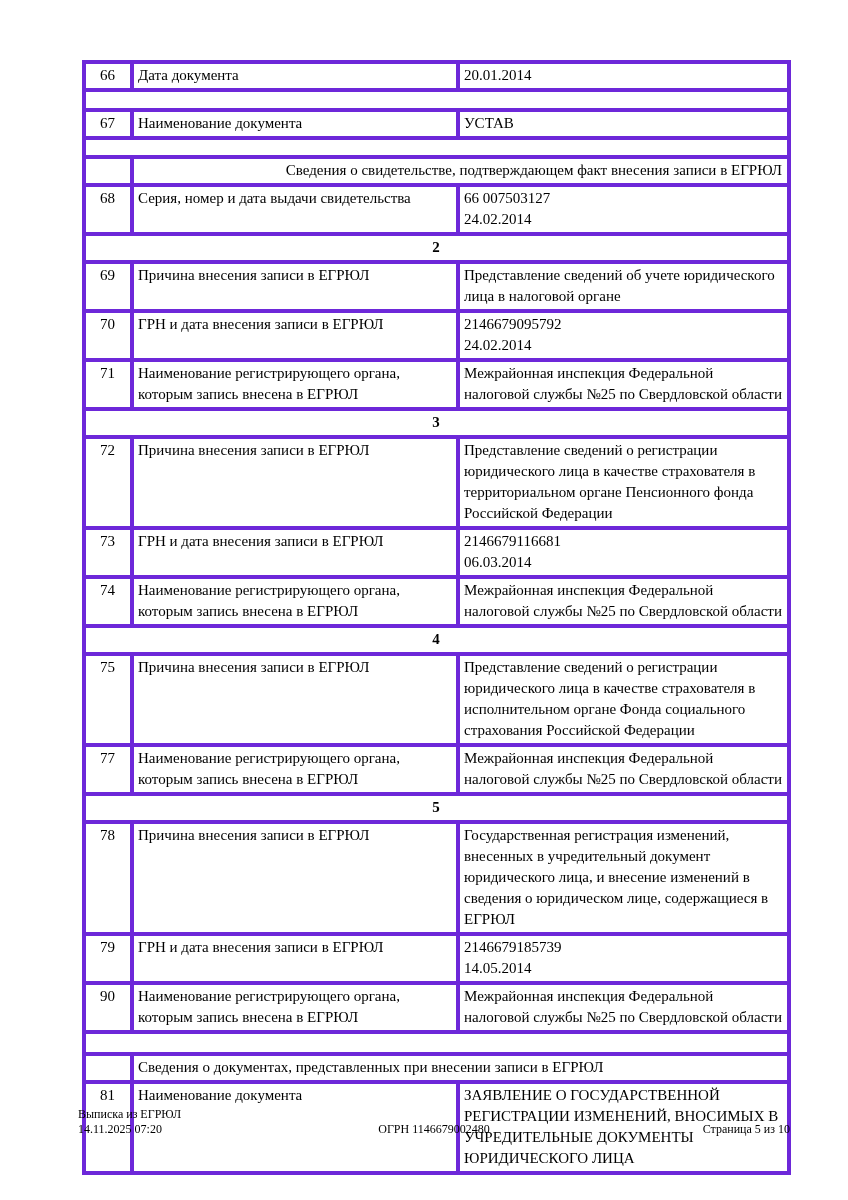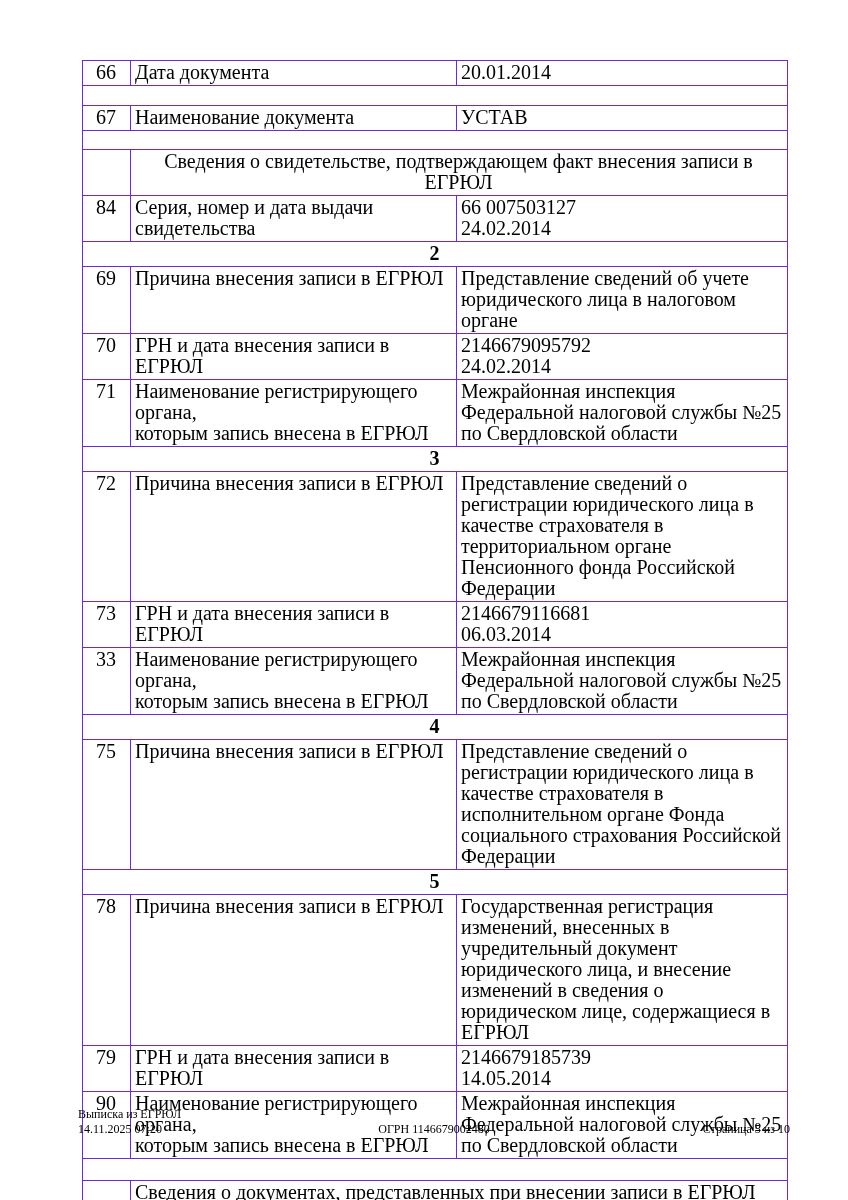--- a/index.html
+++ b/index.html
@@ -12,39 +12,39 @@
     overflow: hidden;
   }
   .doc-table {
     position: absolute;
     left: 82px; top: 60px;
     width: 705px;
     border-collapse: collapse;
     table-layout: fixed;
   }
   .doc-table td {
-    border: 1px solid #6d28d9;
+    border: 4px solid #6d28d9;
     vertical-align: top;
-    font-size: 20px;
+    font-size: 15px;
     line-height: 21px;
     padding: 1px 5px 2px 4px;
     white-space: pre-line;
     overflow: hidden;
   }
   .c-num {
     text-align: center;
     padding-left: 1px; padding-right: 1px;
   }
   .c-label { }
   .c-value { }
   .c-section {
     text-align: center;
     font-weight: bold;
   }
-  .c-header-center { text-align: center; }
+  .c-header-center { text-align: right; }
   .c-header-left { text-align: left; }
   .c-spacer { padding: 0; }
   .footer {
     position: absolute;
     left: 78px; right: 58px; top: 1107px;
     display: flex;
     justify-content: space-between;
     align-items: flex-end;
     font-size: 12px;
     line-height: 14.5px;
@@ -81,32 +81,32 @@
         <td class="c-value">УСТАВ</td>
       </tr>
       <tr>
         <td class="c-spacer" colspan="3" style="height:19px"></td>
       </tr>
       <tr>
         <td class="c-num"></td>
         <td class="c-header-center" colspan="2">Сведения о свидетельстве, подтверждающем факт внесения записи в ЕГРЮЛ</td>
       </tr>
       <tr>
-        <td class="c-num">84</td>
+        <td class="c-num">68</td>
         <td class="c-label">Серия, номер и дата выдачи свидетельства</td>
         <td class="c-value">66 007503127
 24.02.2014</td>
       </tr>
       <tr>
         <td class="c-section" colspan="3">2</td>
       </tr>
       <tr>
         <td class="c-num">69</td>
         <td class="c-label">Причина внесения записи в ЕГРЮЛ</td>
-        <td class="c-value">Представление сведений об учете юридического лица в налоговом органе</td>
+        <td class="c-value">Представление сведений об учете юридического лица в налоговой органе</td>
       </tr>
       <tr>
         <td class="c-num">70</td>
         <td class="c-label">ГРН и дата внесения записи в ЕГРЮЛ</td>
         <td class="c-value">2146679095792
 24.02.2014</td>
       </tr>
       <tr>
         <td class="c-num">71</td>
         <td class="c-label">Наименование регистрирующего органа,
@@ -121,32 +121,38 @@
         <td class="c-label">Причина внесения записи в ЕГРЮЛ</td>
         <td class="c-value">Представление сведений о регистрации юридического лица в качестве страхователя в территориальном органе Пенсионного фонда Российской Федерации</td>
       </tr>
       <tr>
         <td class="c-num">73</td>
         <td class="c-label">ГРН и дата внесения записи в ЕГРЮЛ</td>
         <td class="c-value">2146679116681
 06.03.2014</td>
       </tr>
       <tr>
-        <td class="c-num">33</td>
+        <td class="c-num">74</td>
         <td class="c-label">Наименование регистрирующего органа,
 которым запись внесена в ЕГРЮЛ</td>
         <td class="c-value">Межрайонная инспекция Федеральной налоговой службы №25 по Свердловской области</td>
       </tr>
       <tr>
         <td class="c-section" colspan="3">4</td>
       </tr>
       <tr>
         <td class="c-num">75</td>
         <td class="c-label">Причина внесения записи в ЕГРЮЛ</td>
         <td class="c-value">Представление сведений о регистрации юридического лица в качестве страхователя в исполнительном органе Фонда социального страхования Российской Федерации</td>
+      </tr>
+      <tr>
+        <td class="c-num">77</td>
+        <td class="c-label">Наименование регистрирующего органа,
+которым запись внесена в ЕГРЮЛ</td>
+        <td class="c-value">Межрайонная инспекция Федеральной налоговой службы №25 по Свердловской области</td>
       </tr>
       <tr>
         <td class="c-section" colspan="3">5</td>
       </tr>
       <tr>
         <td class="c-num">78</td>
         <td class="c-label">Причина внесения записи в ЕГРЮЛ</td>
         <td class="c-value">Государственная регистрация изменений, внесенных в учредительный документ юридического лица, и внесение изменений в сведения о юридическом лице, содержащиеся в ЕГРЮЛ</td>
       </tr>
       <tr>

